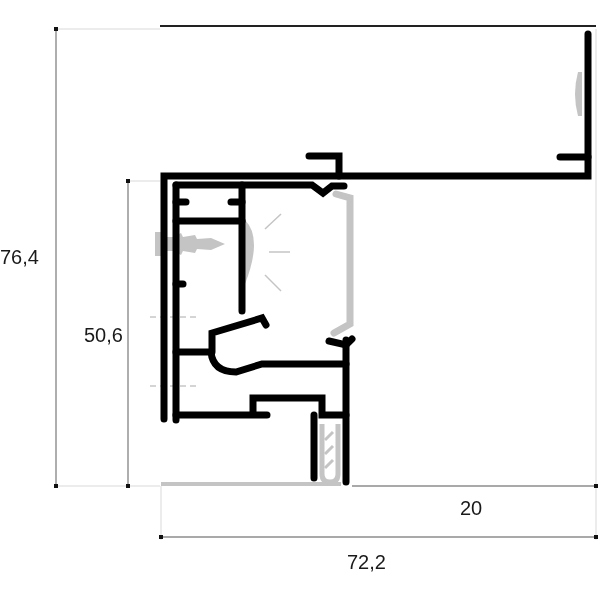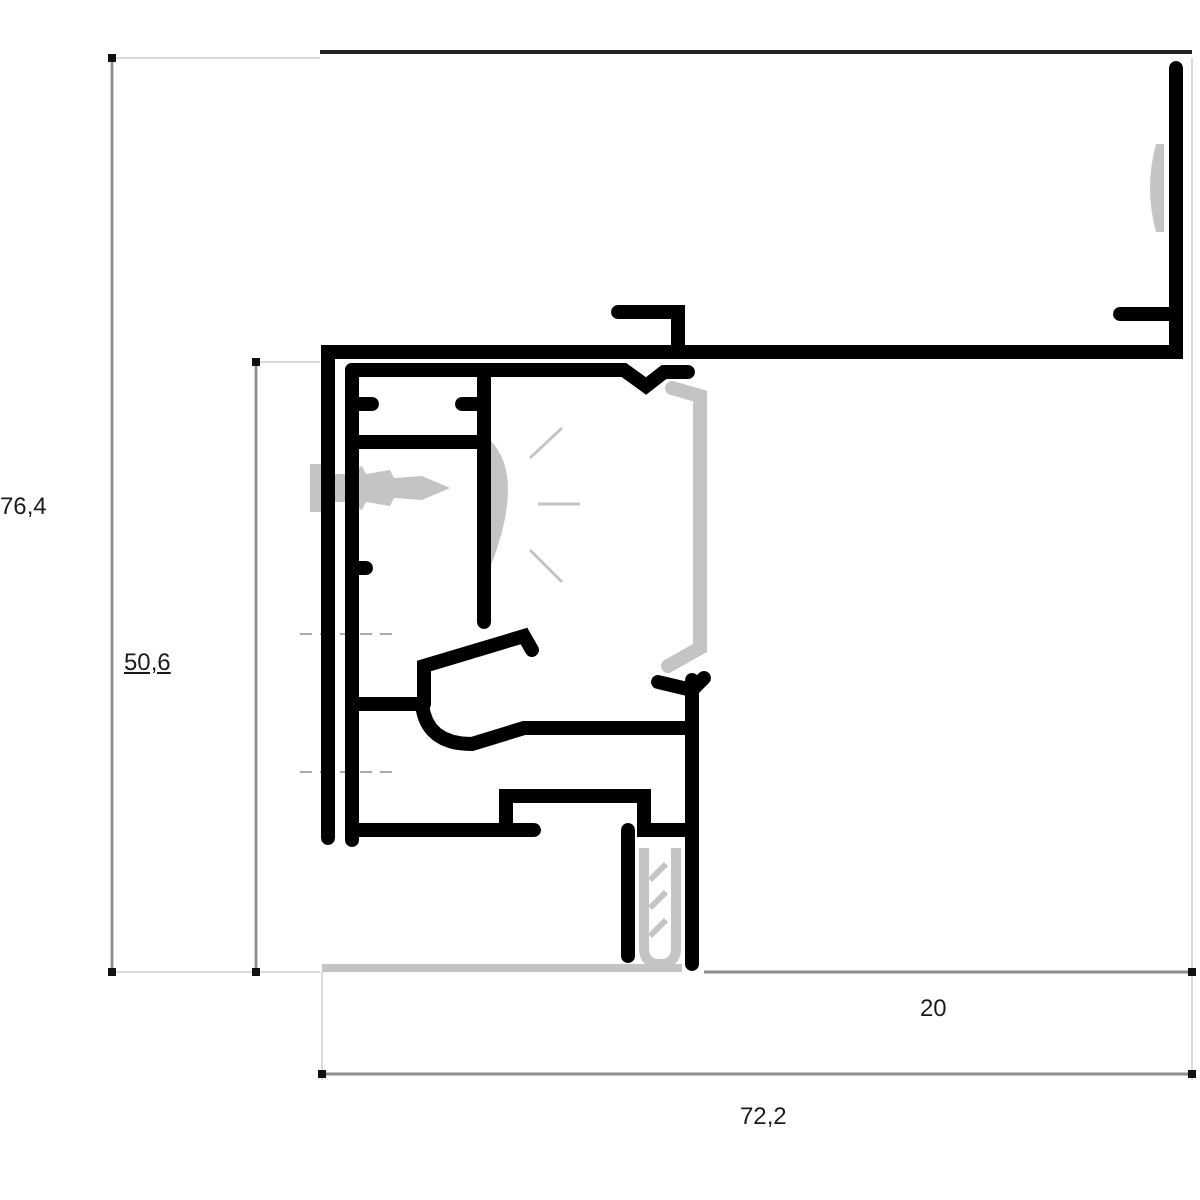--- a/index.html
+++ b/index.html
@@ -1,18 +1,18 @@
 <!DOCTYPE html>
 <html><head>
 <meta charset="utf-8">
 <style>
   html,body{margin:0;padding:0;background:#ffffff;}
   body{width:600px;height:600px;overflow:hidden;position:relative;font-family:"Liberation Sans",sans-serif;}
   #drawing{position:absolute;left:0;top:0;width:600px;height:600px;}
-  .dim-label{position:absolute;font-family:"Liberation Sans",sans-serif;font-size:12px;color:#1a1a1a;line-height:1;}
+  .dim-label{position:absolute;font-family:"Liberation Sans",sans-serif;font-size:20px;color:#1a1a1a;line-height:1;}
 </style>
 </head>
 <body>
 
 <svg id="drawing" viewBox="0 0 600 600" xmlns="http://www.w3.org/2000/svg">
 
   <g stroke="#d9d9d9" stroke-width="1" fill="none">
     <line x1="56" y1="29" x2="160" y2="29"></line>
     <line x1="56" y1="486" x2="160" y2="486"></line>
     <line x1="128" y1="181" x2="160" y2="181"></line>
@@ -94,15 +94,15 @@
     <path d="M346 340 V482"></path>
     <path d="M329 341 L346 345 L352 339"></path>
 
     <path d="M176 415 H267 M253 415 V398 H322 V415 H346"></path>
 
     <path d="M314 415 V478"></path>
   </g>
 </svg>
 
 <div class="dim-label" style="left:0px;top:247px;">76,4</div>
-<div class="dim-label" style="left:62px;top:325px;text-decoration:underline;">50,6</div>
+<div class="dim-label" style="left:84px;top:325px;">50,6</div>
 <div class="dim-label" style="left:460px;top:498px;">20</div>
-<div class="dim-label" style="left:370px;top:552px;">72,2</div>
+<div class="dim-label" style="left:347px;top:552px;">72,2</div>
 
 </body></html>

